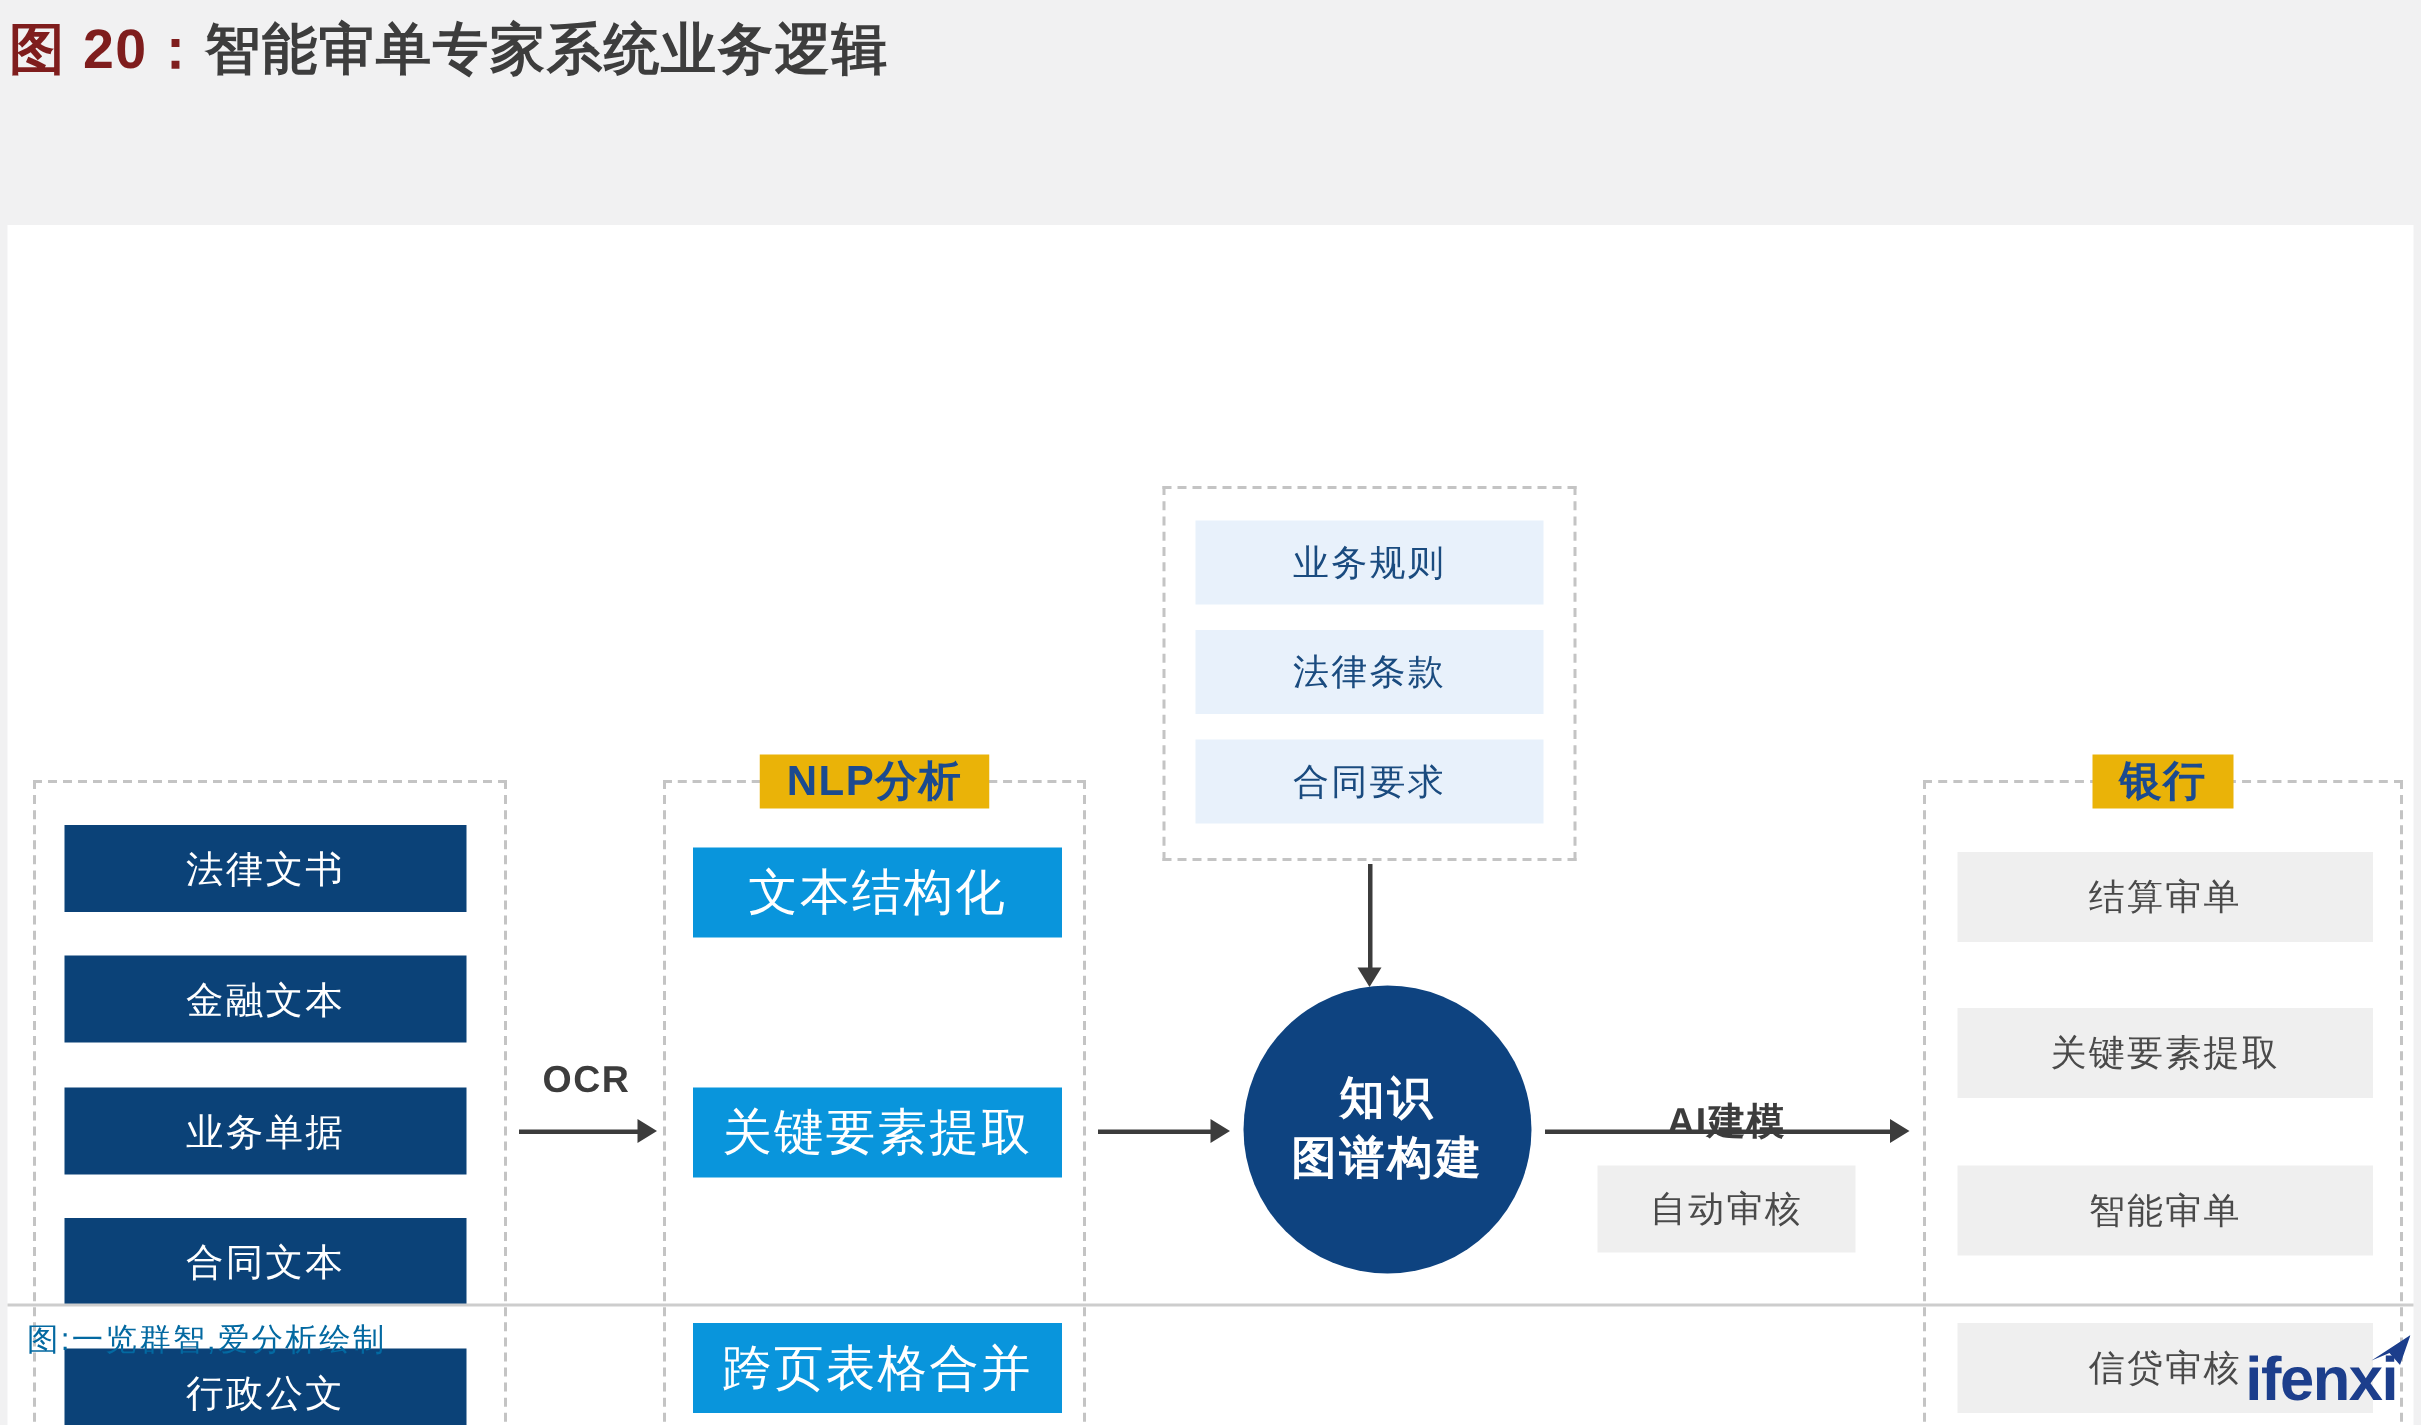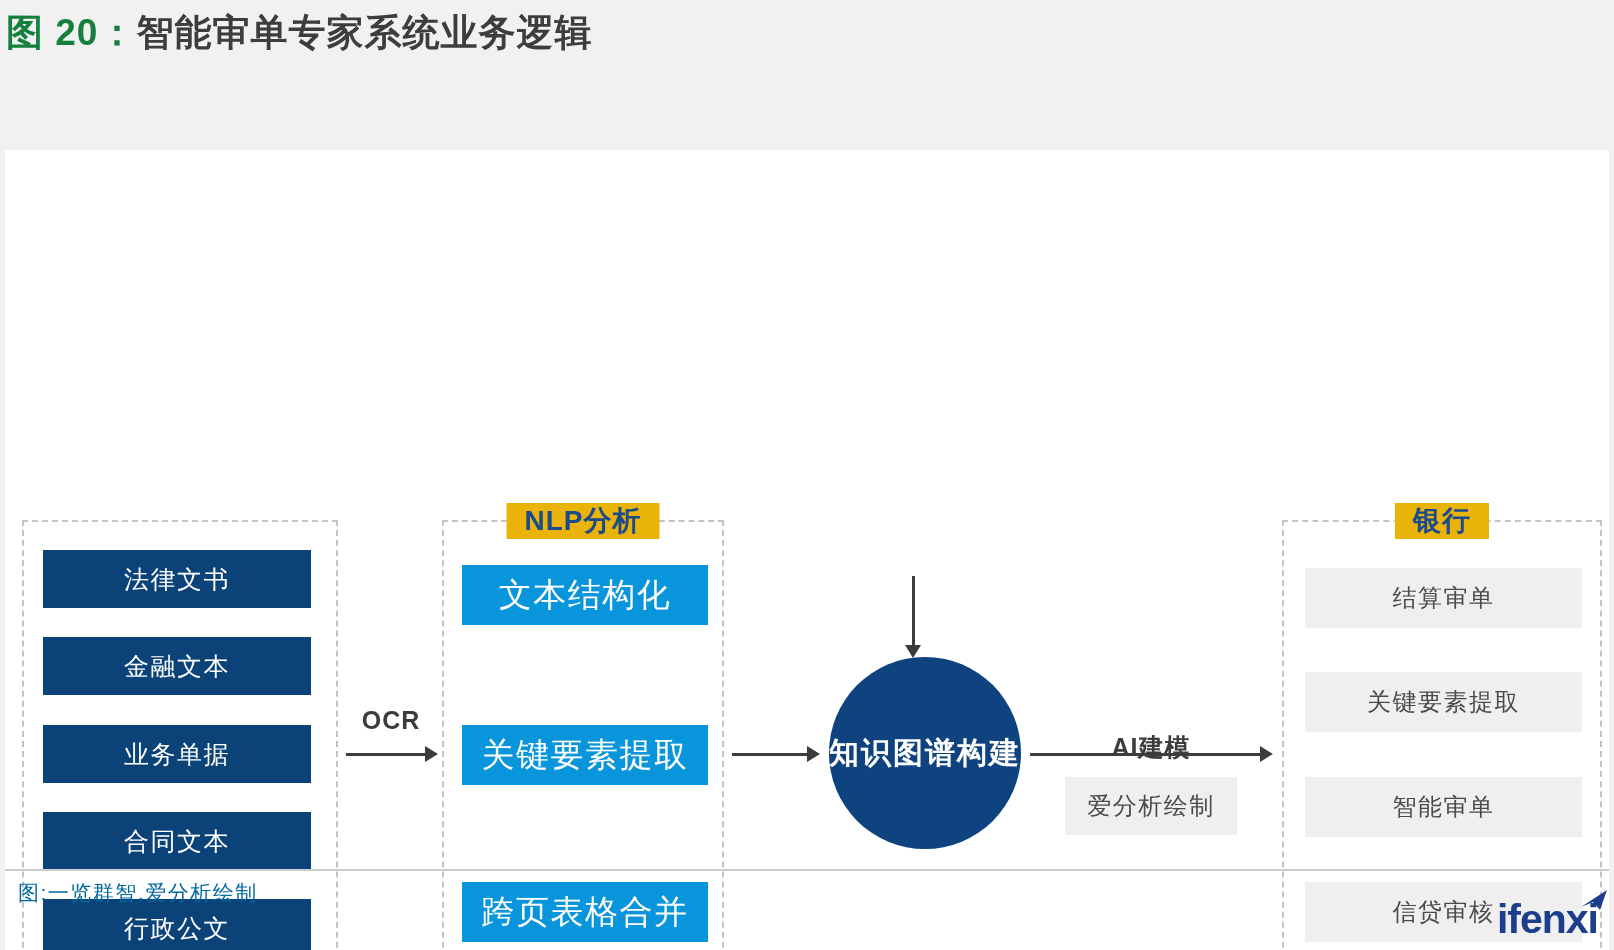--- a/index.html
+++ b/index.html
@@ -10,21 +10,21 @@
     overflow:hidden;
   }
   .page { position:relative; width:1614px; height:950px; background:#F1F1F2; }
 
   
   .fig-title {
     position:absolute; left:6px; top:8px;
     font-size:37px; font-weight:700; letter-spacing:1px;
     white-space:nowrap;
   }
-  .fig-title .prefix { color:#15803d; }
+  .fig-title .prefix { color:#7f1d1d; }
   .fig-title .text   { color:#3D3D3D; }
 
   
   .panel {
     position:absolute; left:5px; top:150px; width:1604px; height:800px;
     background:#FFFFFF;
   }
 
   
   .group {
@@ -78,21 +78,21 @@
                     border-top:13px solid #3C3C3C; border-left:8px solid transparent; border-right:8px solid transparent; }
   .ocr-arrow   { left:341px;  top:596px; width:92px; }
   .nlp-arrow   { left:727px;  top:596px; width:88px; }
   .ai-arrow    { left:1025px; top:596px; width:243px; }
   .rules-arrow { left:900px;  top:426px; height:82px; }
 
   
   .kg-circle {
     position:absolute; left:824px; top:507px; width:192px; height:192px;
     background:#0E4380; border-radius:50%;
-    display:flex; flex-direction:row; align-items:center; justify-content:center;
+    display:flex; flex-direction:column; align-items:center; justify-content:center;
     color:#FFFFFF; font-size:30px; font-weight:700; letter-spacing:2px; line-height:40px;
   }
 
   .auto-review { left:1060px; top:627px; width:172px; height:58px; }
 
   
   .divider { position:absolute; left:5px; top:869px; width:1604px; height:2px; background:#CDCDCD; }
   .caption {
     position:absolute; left:18px; top:879px;
     font-size:21px; color:#0369a1; letter-spacing:1.5px; white-space:nowrap;
@@ -138,37 +138,42 @@
       <div class="box blue-box" style="top:43px">文本结构化</div>
       <div class="box blue-box" style="top:203px">关键要素提取</div>
       <div class="box blue-box" style="top:360px">跨页表格合并</div>
     </div>
 
     <div class="arrow-h nlp-arrow">
       <span class="shaft"></span>
       <span class="head"></span>
     </div>
 
+    <div class="group group-rules">
+      <div class="box light-box" style="top:21px">业务规则</div>
+      <div class="box light-box" style="top:94px">法律条款</div>
+      <div class="box light-box" style="top:167px">合同要求</div>
+    </div>
 
     <div class="arrow-v rules-arrow">
       <span class="shaft"></span>
       <span class="head"></span>
     </div>
 
     <div class="kg-circle">
       <span>知识</span>
       <span>图谱构建</span>
     </div>
 
     <div class="flow-label ai-label">AI建模</div>
     <div class="arrow-h ai-arrow">
       <span class="shaft"></span>
       <span class="head"></span>
     </div>
-    <div class="box gray-box auto-review">爱分析绘制</div>
+    <div class="box gray-box auto-review">自动审核</div>
 
     <div class="group group-bank">
       <div class="group-title">银行</div>
       <div class="box gray-box" style="top:46px">结算审单</div>
       <div class="box gray-box" style="top:150px">关键要素提取</div>
       <div class="box gray-box" style="top:255px">智能审单</div>
       <div class="box gray-box" style="top:360px">信贷审核</div>
     </div>
 
   </div>

